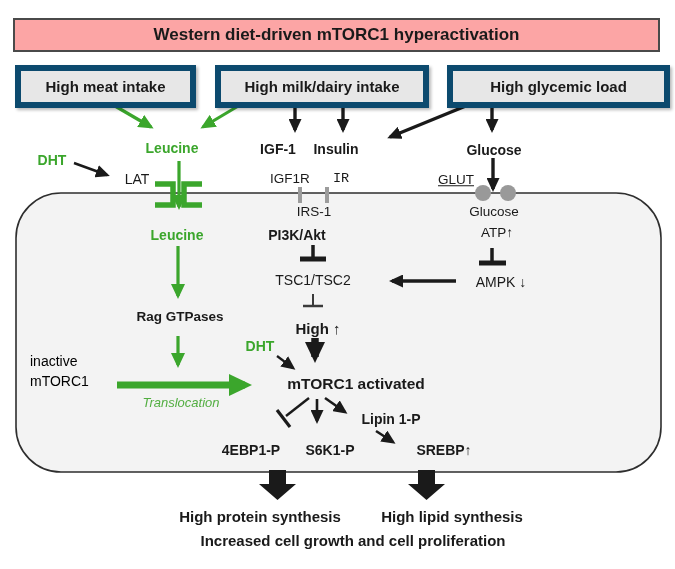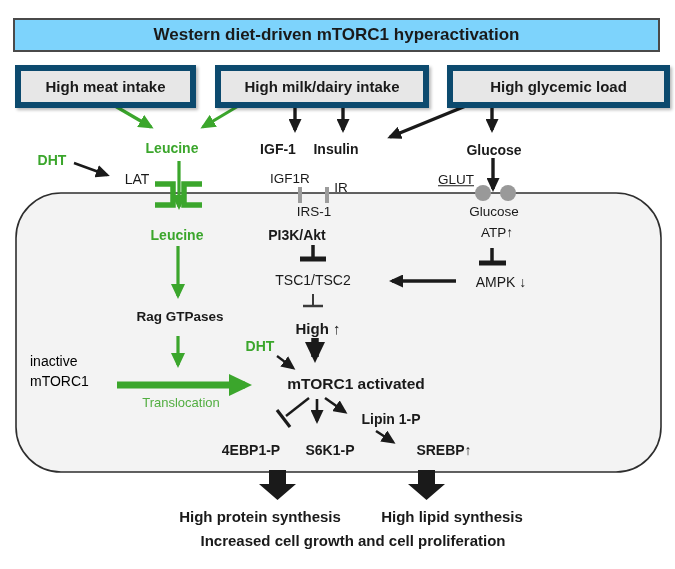--- a/index.html
+++ b/index.html
@@ -16,21 +16,21 @@
     position:absolute;white-space:nowrap;font-size:14px;color:#000000;line-height:1;z-index:3;
   }
   .bold{font-weight:bold;}
   .green{color:#3ba62c;}
   .trans-green{color:#52ae41;}
   .sz13{font-size:13.5px;}
   .sz15{font-size:15px;}
   .sz155{font-size:15.5px;}
   .title-box{
     position:absolute;left:13px;top:18px;width:643px;height:30px;
-    background:#7dd3fc;border:2px solid #4a4a4a;
+    background:#fca5a5;border:2px solid #4a4a4a;
     display:flex;align-items:center;justify-content:center;
     font-weight:bold;font-size:17px;z-index:3;
   }
   .src-box{
     position:absolute;height:31px;background:#e7e7e7;border:6px solid #0c4a6e;
     display:flex;align-items:center;justify-content:center;
     font-weight:bold;font-size:15px;box-shadow:2px 2px 3px rgba(0,0,0,0.28);z-index:3;
   }
   .box-meat{left:15px;top:65px;width:169px;}
   .box-milk{left:215px;top:65px;width:202px;}
@@ -113,36 +113,36 @@
   <div class="src-box box-meat">High meat intake</div>
   <div class="src-box box-gly">High glycemic load</div>
   <div class="src-box box-milk">High milk/dairy intake</div>
 
   <div class="lbl bold green" style="left:52px;top:160px;">DHT</div>
   <div class="lbl" style="left:137px;top:179px;">LAT</div>
   <div class="lbl bold green" style="left:172px;top:148px;">Leucine</div>
   <div class="lbl bold" style="left:278px;top:149px;">IGF-1</div>
   <div class="lbl bold" style="left:336px;top:149px;">Insulin</div>
   <div class="lbl sz13" style="left:290px;top:179px;">IGF1R</div>
-  <div class="lbl sz13" style="left:341px;top:188px;">IR</div>
+  <div class="lbl sz13" style="left:341px;top:179px;font-family:Liberation Mono, monospace;">IR</div>
   <div class="lbl sz13" style="left:314px;top:212px;">IRS-1</div>
   <div class="lbl bold" style="left:297px;top:235px;">PI3K/Akt</div>
   <div class="lbl bold" style="left:494px;top:150px;">Glucose</div>
   <div class="lbl sz13" style="left:456px;top:180px;text-decoration:underline;">GLUT</div>
   <div class="lbl sz13" style="left:494px;top:212px;">Glucose</div>
   <div class="lbl sz13" style="left:497px;top:233px;">ATP↑</div>
   <div class="lbl" style="left:501px;top:282px;">AMPK ↓</div>
   <div class="lbl" style="left:313px;top:280px;">TSC1/TSC2</div>
   <div class="lbl bold sz15" style="left:318px;top:328px;">High ↑</div>
   <div class="lbl bold green" style="left:260px;top:346px;">DHT</div>
   <div class="lbl bold sz13" style="left:180px;top:317px;">Rag GTPases</div>
   <div class="lbl bold green" style="left:177px;top:235px;">Leucine</div>
   <div class="lbl-left" style="left:30px;top:354px;">inactive</div>
   <div class="lbl-left" style="left:30px;top:374px;">mTORC1</div>
-  <div class="lbl trans-green" style="left:181px;top:402px;font-size:13px;">Translocation</div>
+  <div class="lbl trans-green" style="left:181px;top:402px;font-size:13px;font-style:italic;">Translocation</div>
   <div class="lbl bold sz155" style="left:356px;top:384px;">mTORC1 activated</div>
   <div class="lbl bold" style="left:251px;top:450px;">4EBP1-P</div>
   <div class="lbl bold" style="left:330px;top:450px;">S6K1-P</div>
   <div class="lbl bold" style="left:391px;top:419px;">Lipin 1-P</div>
   <div class="lbl bold" style="left:444px;top:450px;">SREBP↑</div>
 
   <div class="lbl bold sz15" style="left:260px;top:516px;">High protein synthesis</div>
   <div class="lbl bold sz15" style="left:452px;top:516px;">High lipid synthesis</div>
   <div class="lbl bold sz15" style="left:353px;top:540px;">Increased cell growth and cell proliferation</div>
 

